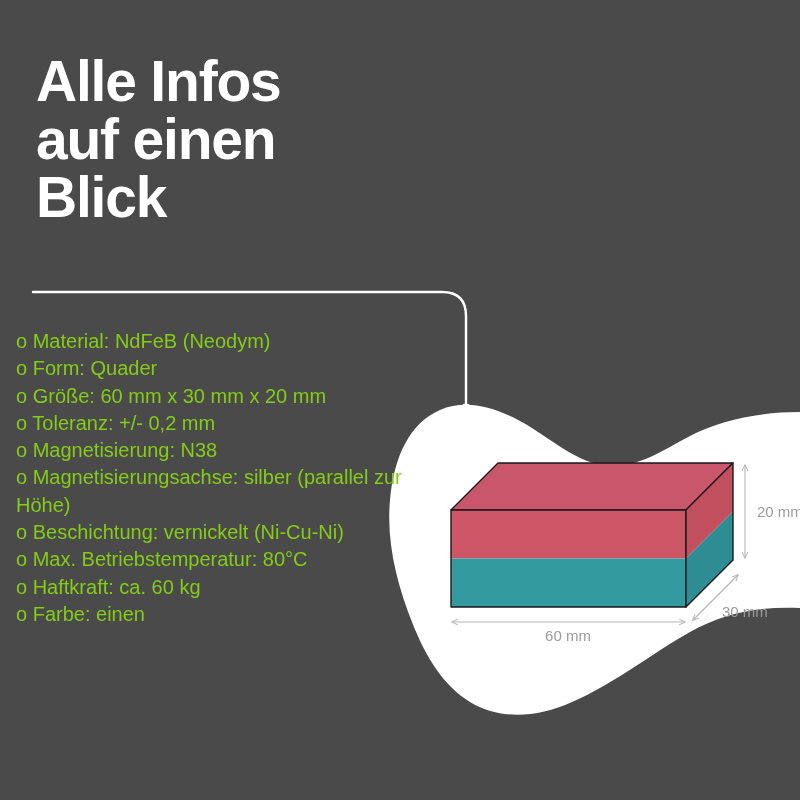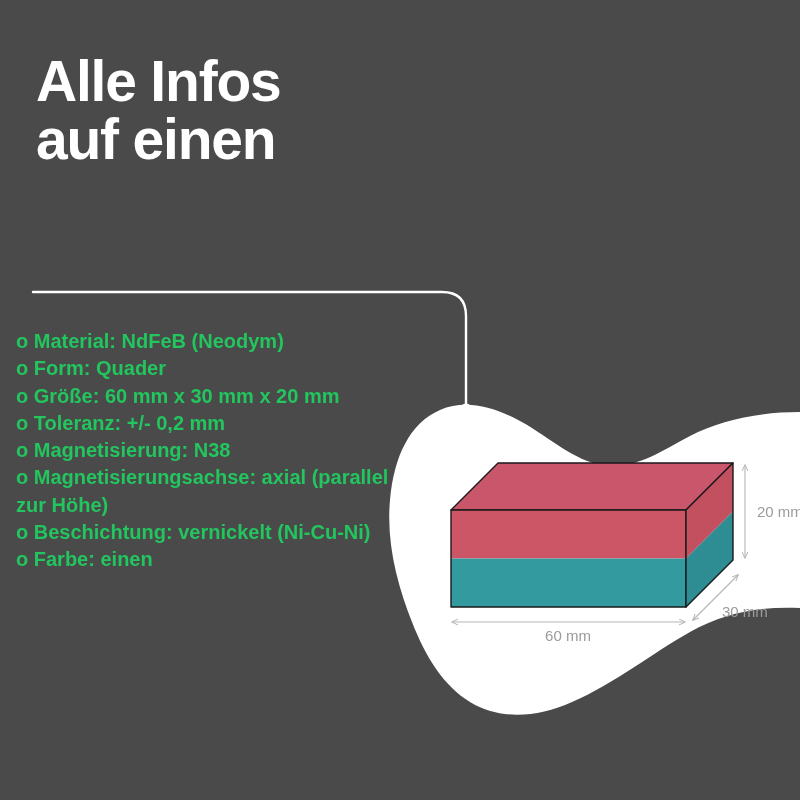--- a/index.html
+++ b/index.html
@@ -42,24 +42,24 @@
     left: 0;
     top: 270px;
     width: 520px;
     height: 160px;
   }
   #spec-list {
     position: absolute;
     left: 16px;
     top: 328px;
     width: 400px;
-    color: #22c55e;
+    color: #84cc16;
     font-size: 20px;
     line-height: 27.3px;
-    font-weight: 700;
+    font-weight: 400;
   }
   #spec-list .spec-item {
     display: block;
     white-space: normal;
   }
   #magnet {
     position: absolute;
     left: 420px;
     top: 430px;
     width: 380px;
@@ -87,35 +87,38 @@
              C 426 658, 444 686, 470 702
              C 500 720, 536 718, 572 702
              C 614 684, 654 652, 690 632
              C 724 613, 760 606, 800 608
              Z" fill="#ffffff"></path>
   </svg>
 
   <div id="headline">
     <span class="hl-line">Alle Infos</span>
     <span class="hl-line">auf einen</span>
+    <span class="hl-line">Blick</span>
   </div>
 
   <svg id="connector" viewBox="0 0 520 160" xmlns="http://www.w3.org/2000/svg">
     <path d="M 33 22 L 442 22 Q 466 22 466 46 L 466 134" fill="none" stroke="#ffffff" stroke-width="2.4" stroke-linecap="round"></path>
     <circle cx="466" cy="140" r="6.5" fill="#ffffff"></circle>
   </svg>
 
   <div id="spec-list">
     <span class="spec-item">o Material: NdFeB (Neodym)</span>
     <span class="spec-item">o Form: Quader</span>
     <span class="spec-item">o Größe: 60 mm x 30 mm x 20 mm</span>
     <span class="spec-item">o Toleranz: +/- 0,2 mm</span>
     <span class="spec-item">o Magnetisierung: N38</span>
-    <span class="spec-item">o Magnetisierungsachse: axial (parallel zur Höhe)</span>
+    <span class="spec-item">o Magnetisierungsachse: silber (parallel zur Höhe)</span>
     <span class="spec-item">o Beschichtung: vernickelt (Ni-Cu-Ni)</span>
+    <span class="spec-item">o Max. Betriebstemperatur: 80°C</span>
+    <span class="spec-item">o Haftkraft: ca. 60 kg</span>
     <span class="spec-item">o Farbe: einen</span>
   </div>
 
   <svg id="magnet" viewBox="0 0 380 230" xmlns="http://www.w3.org/2000/svg">
 
     <defs>
       <clipPath id="frontClip">
         <polygon points="31,80 266,80 266,177 31,177"></polygon>
       </clipPath>
       <clipPath id="sideClip">

